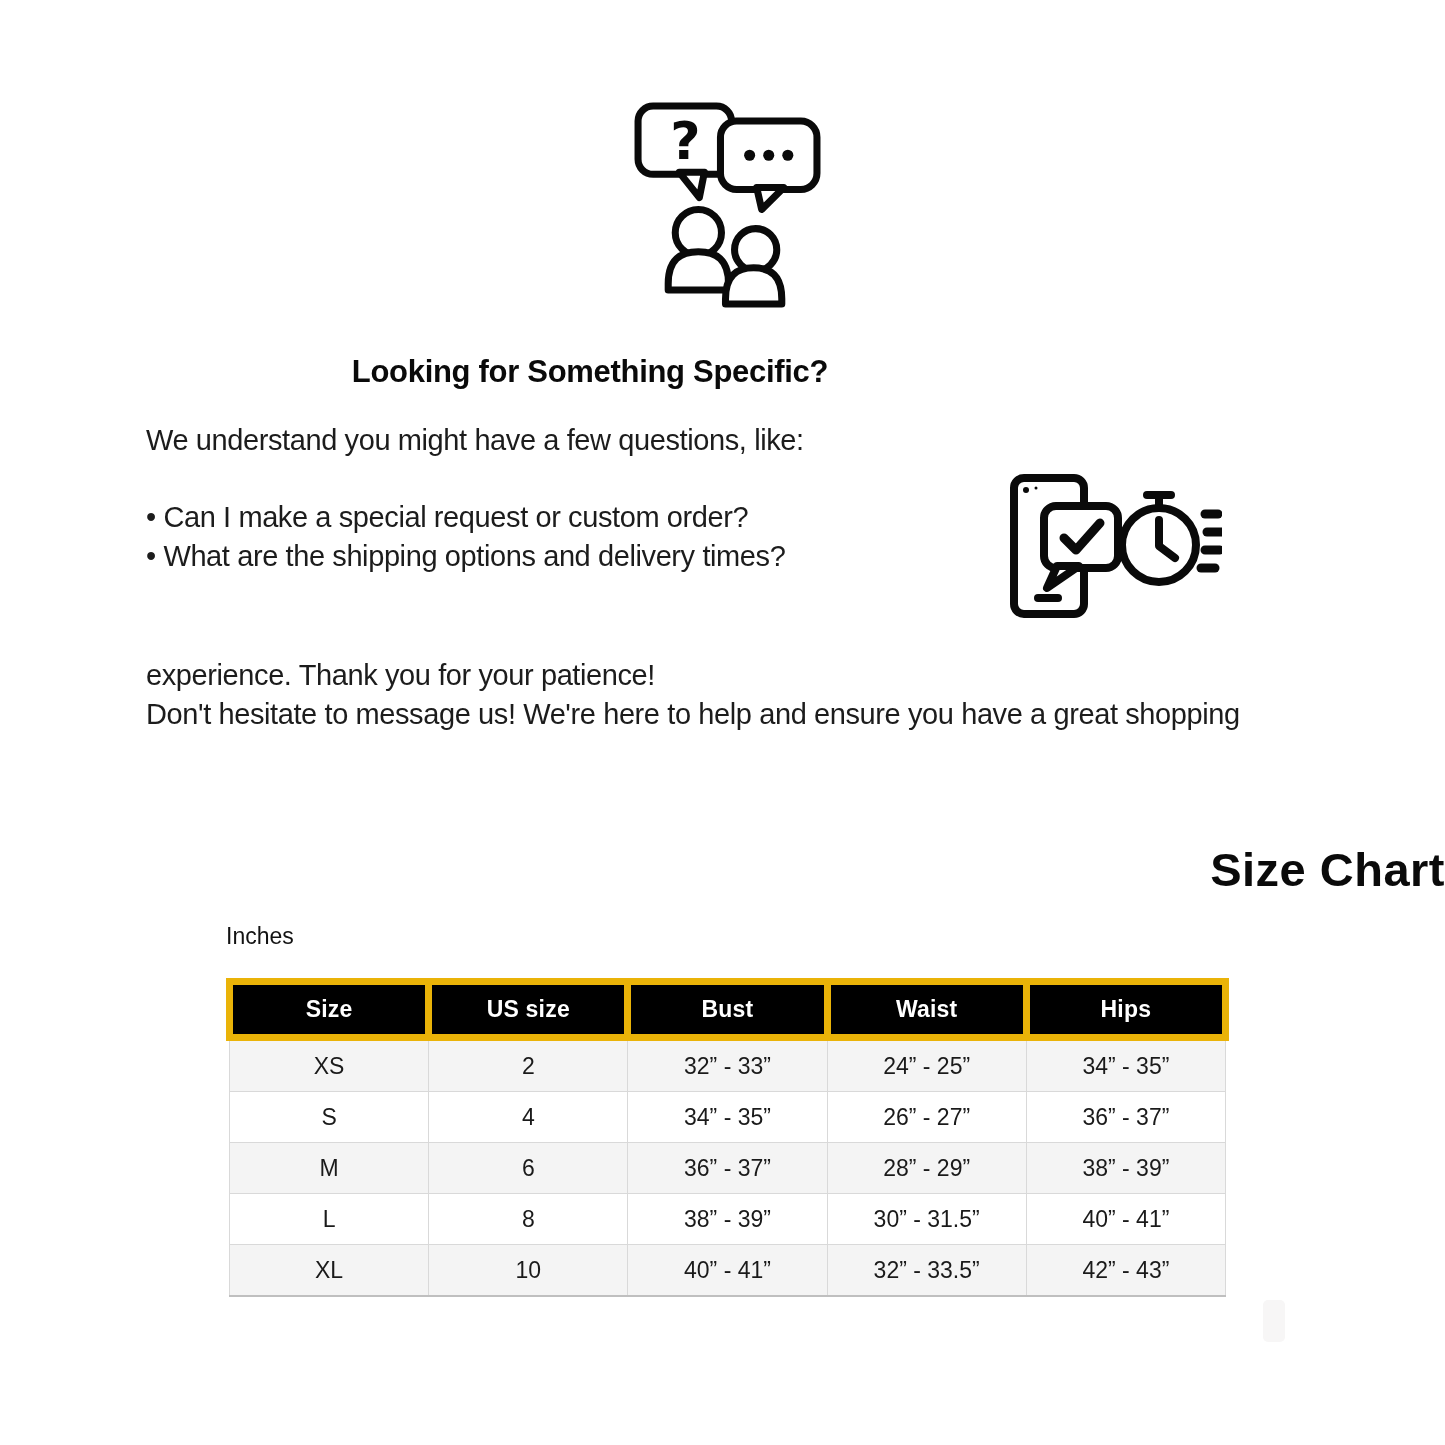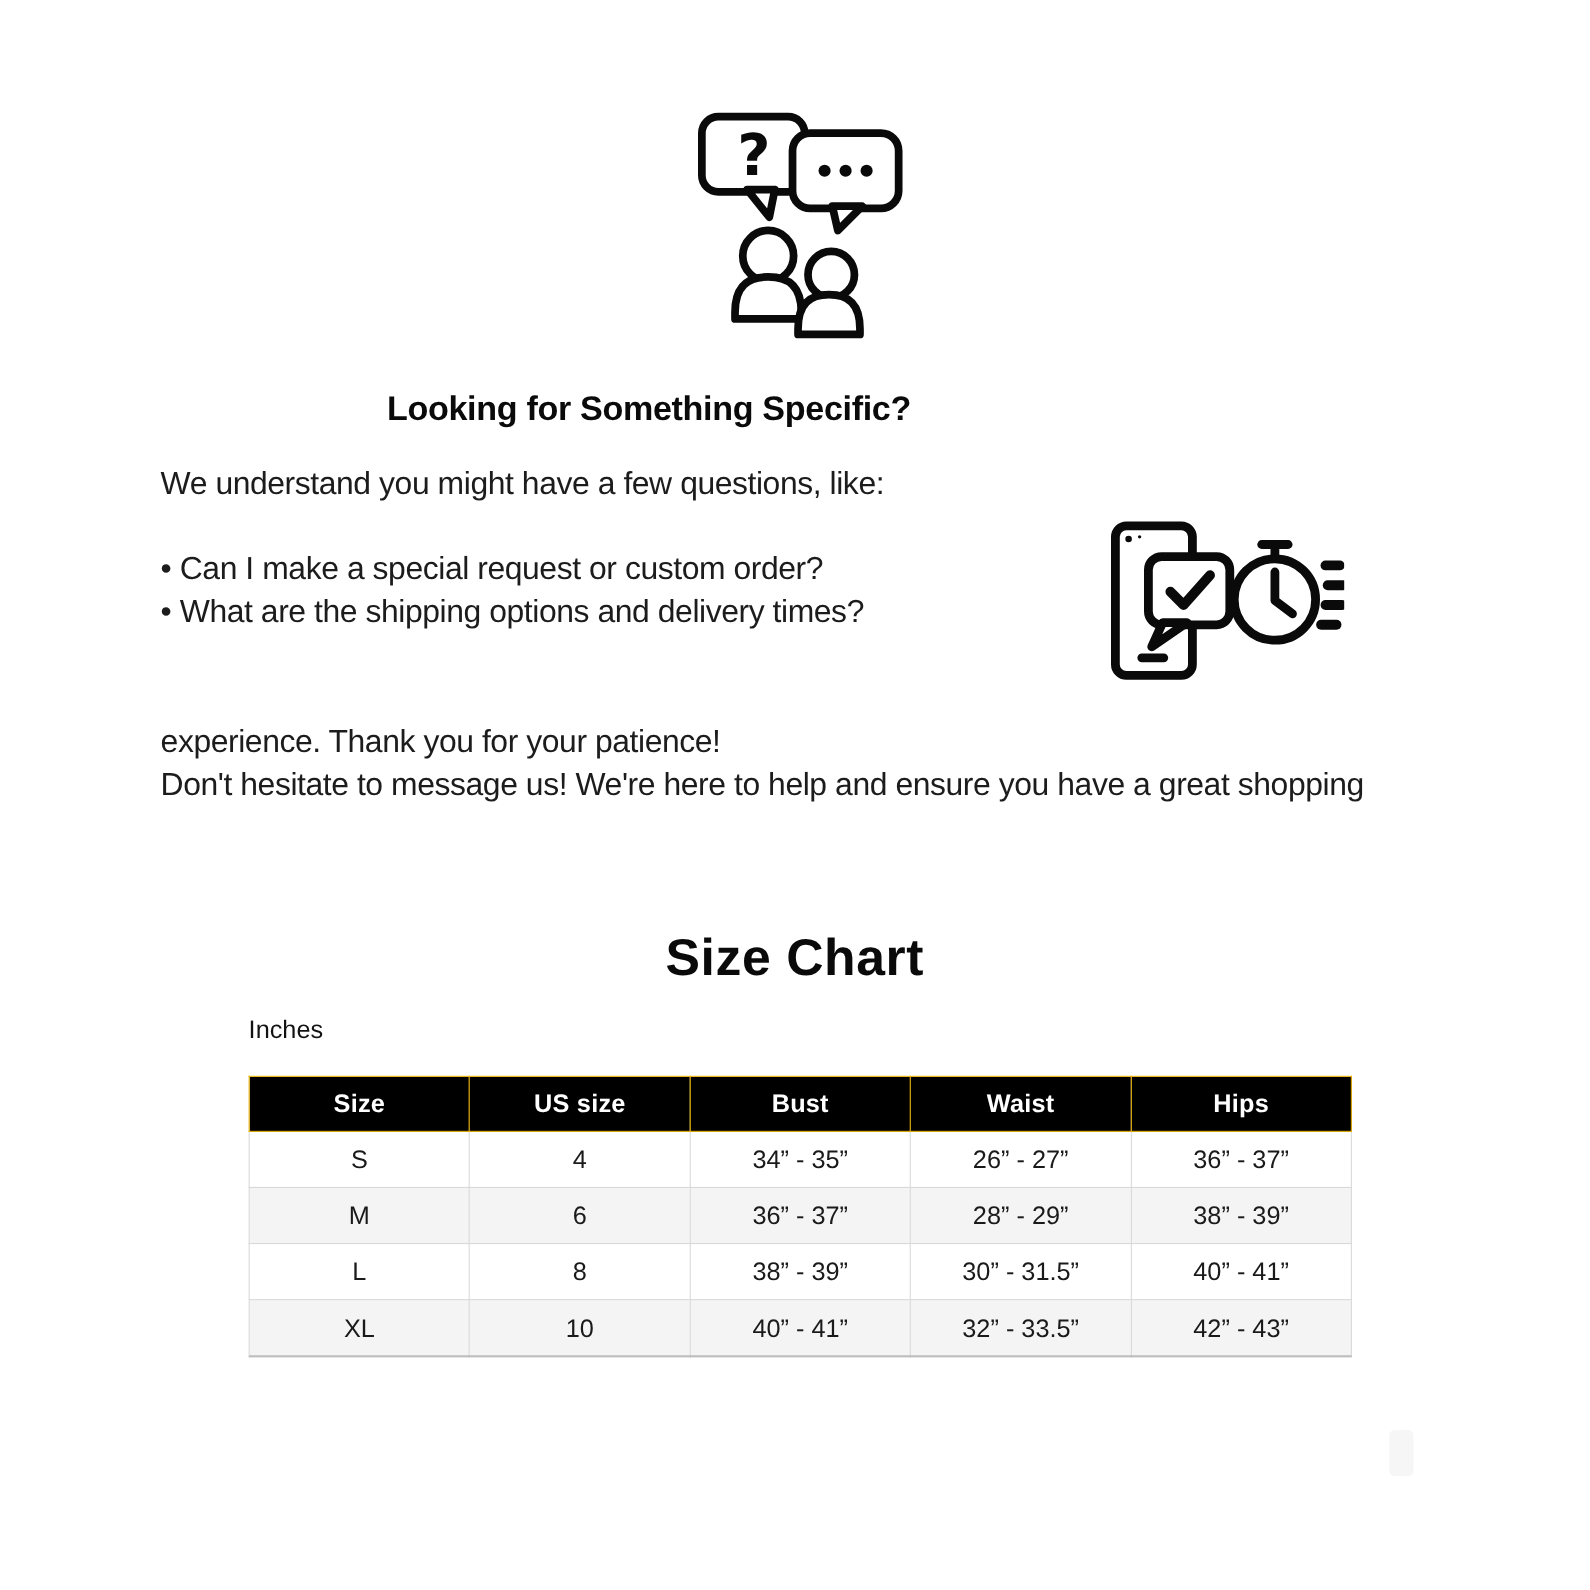--- a/index.html
+++ b/index.html
@@ -21,32 +21,32 @@
   
   .intro-text{left:146px;top:424px;font-size:29px;color:#1c1c1c;letter-spacing:-0.4px;text-align:center;}
   .question-list{left:146px;top:498px;font-size:29px;line-height:38.6px;color:#1c1c1c;letter-spacing:-0.4px;}
   .closing-text{left:146px;top:656px;width:1180px;font-size:29px;line-height:38.6px;color:#1c1c1c;letter-spacing:-0.4px;}
 
   
   .phone-icon{left:1002px;top:466px;width:220px;height:160px;}
 
   
   .size-chart-title{
-    left:0;top:842px;width:1445px;text-align:center;
+    left:0;top:842px;width:1445px;text-align:right;
     font-size:47px;font-weight:700;color:#0a0a0a;letter-spacing:0.5px;
   }
   .unit-label{left:226px;top:923px;font-size:23px;color:#121212;}
   .table-wrap{left:226px;top:978px;width:1003px;}
   table.size-chart{
     width:100%;border-collapse:collapse;table-layout:fixed;
     font-size:23px;color:#1a1a1a;border:1px solid #c9c9c9;border-bottom:2px solid #bfbfbf;
   }
   table.size-chart th{
     background:#000000;color:#ffffff;font-weight:700;height:47px;
-    border:1px solid #eab308;font-size:23px;letter-spacing:0.2px;
+    border:7px solid #eab308;font-size:23px;letter-spacing:0.2px;
   }
   table.size-chart td{
     height:48px;text-align:center;vertical-align:middle;
     border:1px solid #d9d9d9;background:#ffffff;
   }
   table.size-chart tbody tr.stripe td{background:#f4f4f4;}
 
   
   .watermark{
     left:1263px;top:1300px;width:22px;height:42px;border-radius:5px;
@@ -129,20 +129,27 @@
     <thead>
       <tr>
         <th>Size</th>
         <th>US size</th>
         <th>Bust</th>
         <th>Waist</th>
         <th>Hips</th>
       </tr>
     </thead>
     <tbody>
+      <tr class="stripe">
+        <td>XS</td>
+        <td>2</td>
+        <td>32” - 33”</td>
+        <td>24” - 25”</td>
+        <td>34” - 35”</td>
+      </tr>
       <tr>
         <td>S</td>
         <td>4</td>
         <td>34” - 35”</td>
         <td>26” - 27”</td>
         <td>36” - 37”</td>
       </tr>
       <tr class="stripe">
         <td>M</td>
         <td>6</td>

